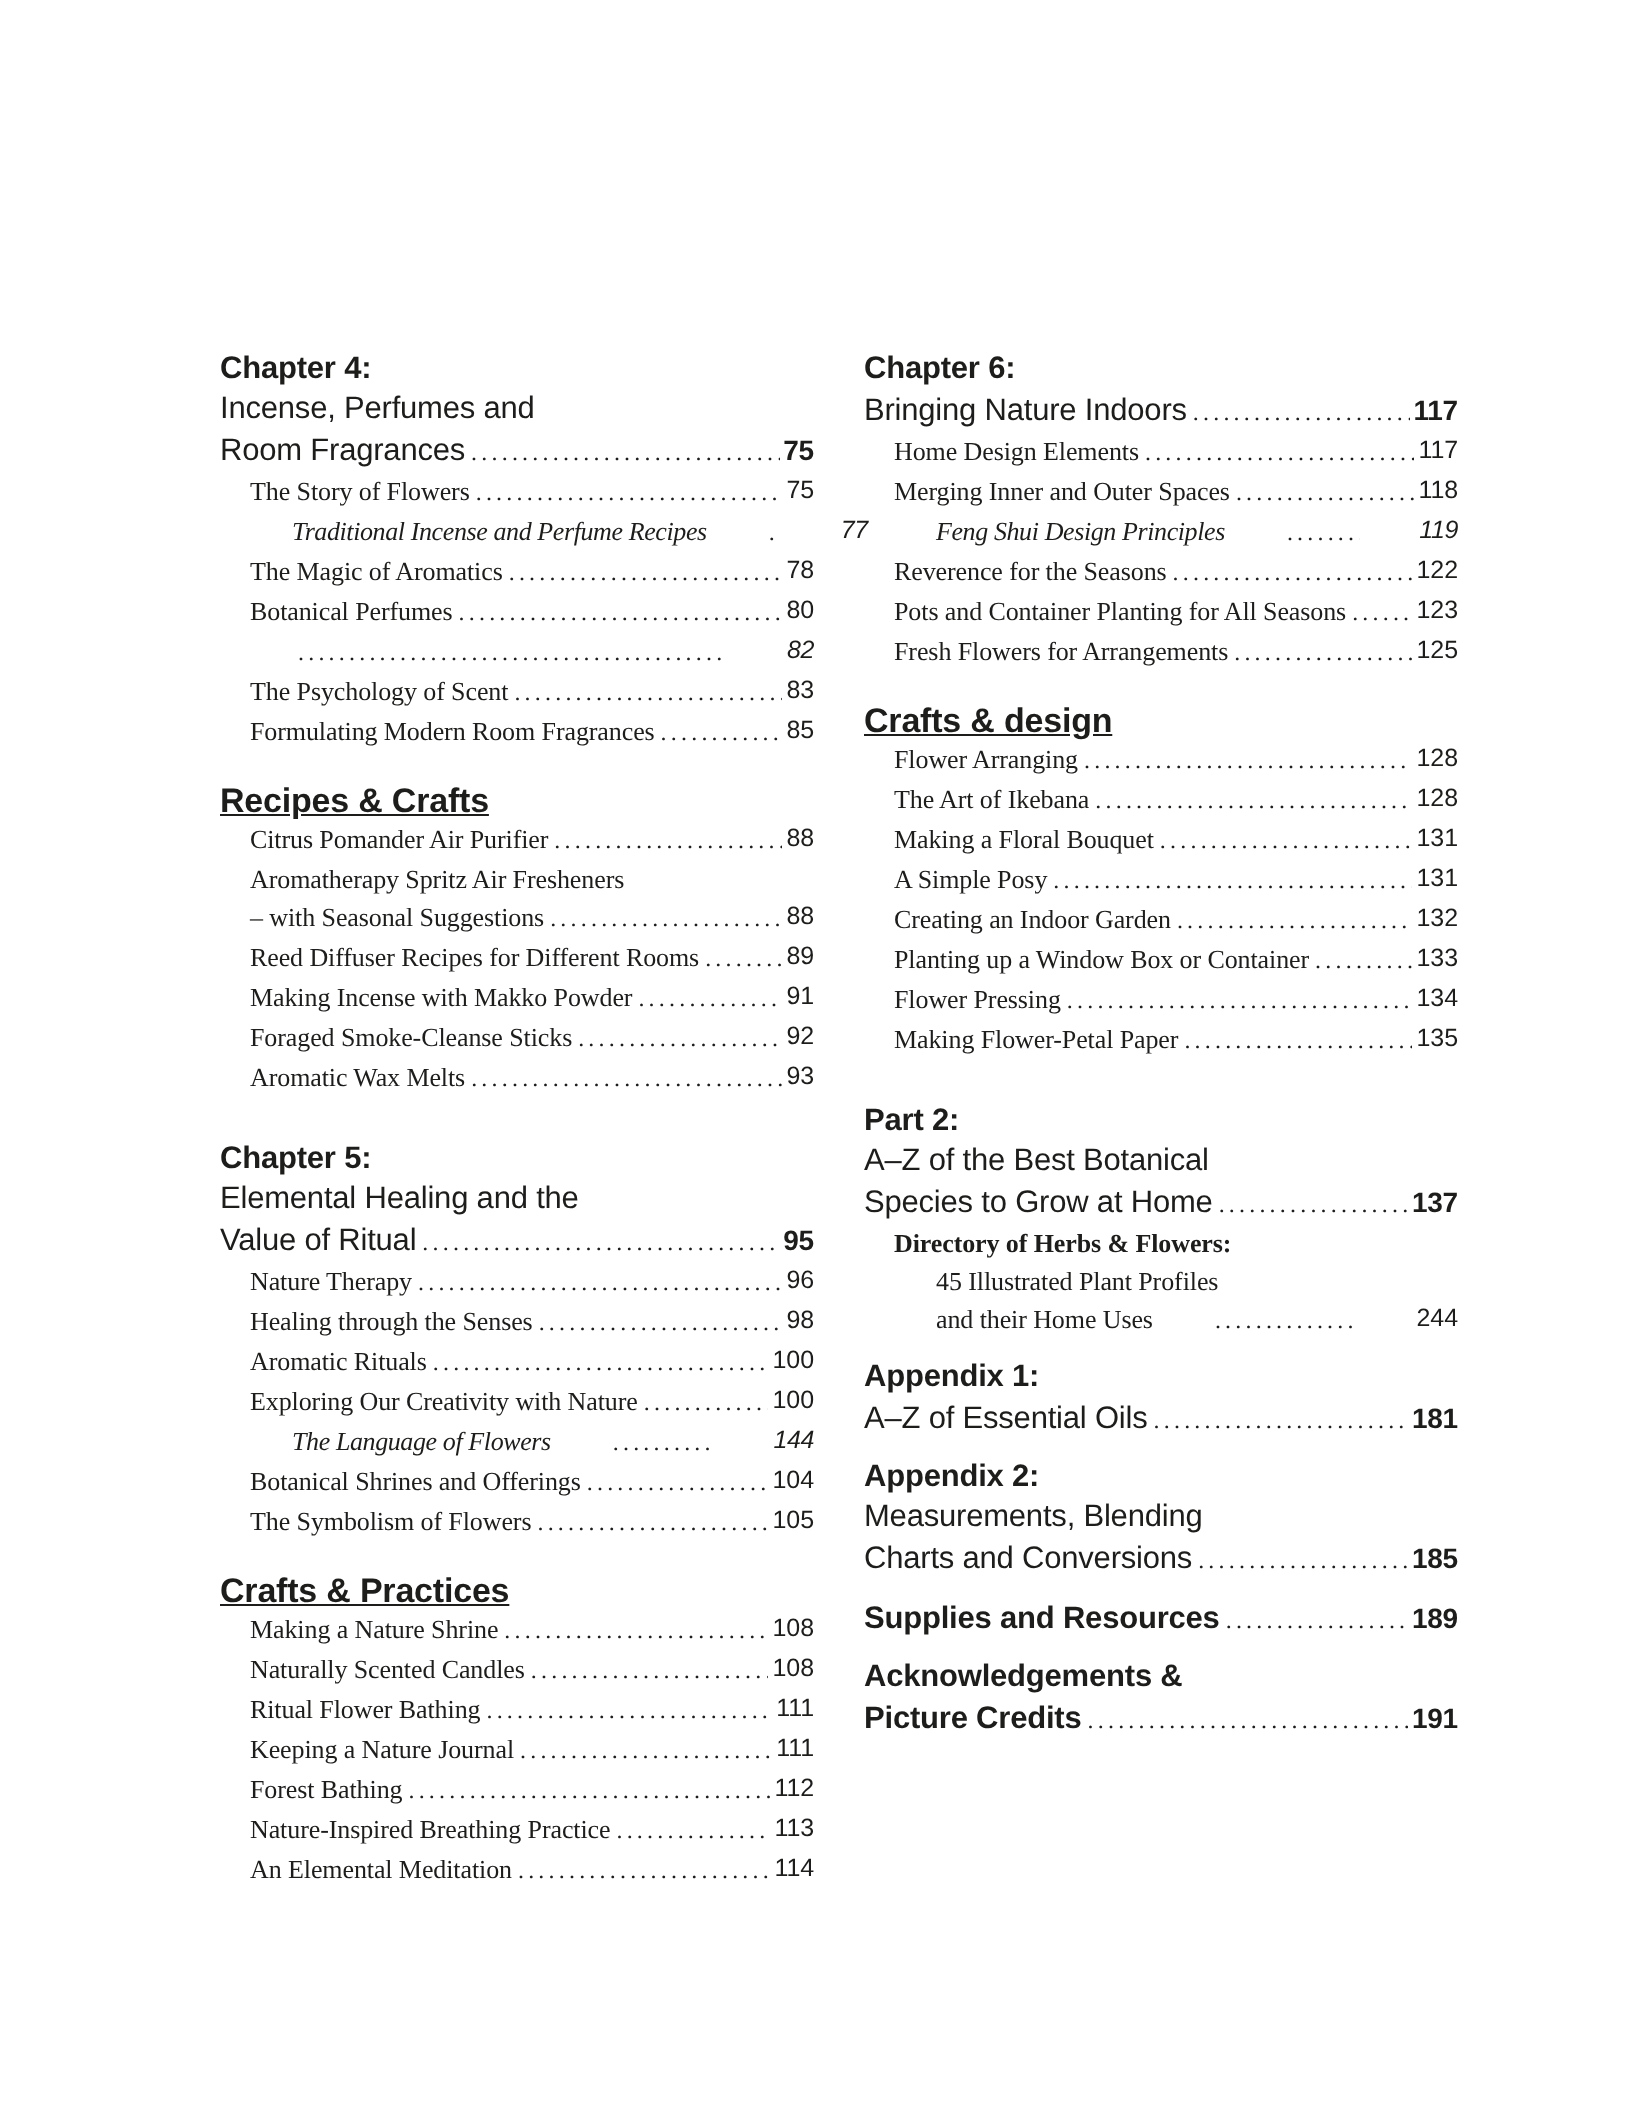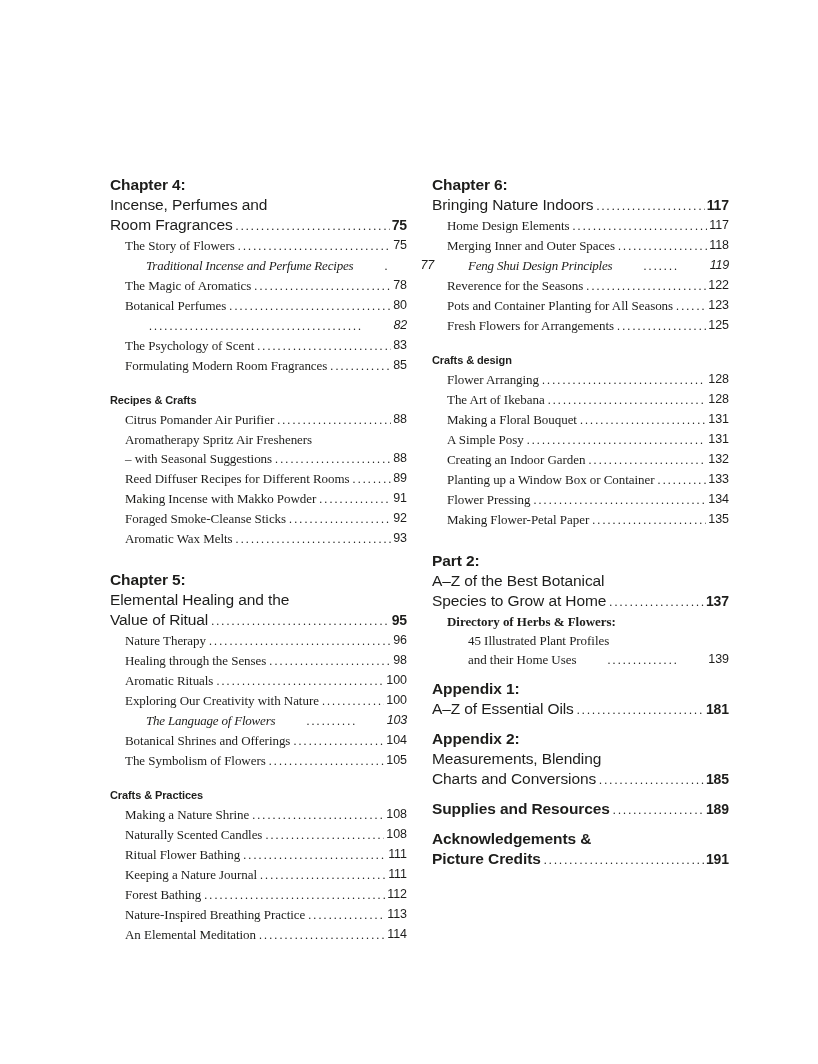--- a/index.html
+++ b/index.html
@@ -31,23 +31,24 @@
     align-items: baseline;
     font-family: "Liberation Sans", sans-serif;
     font-size: 15.5px;
     line-height: 20px;
     font-weight: 400;
     letter-spacing: -0.1px;
     color: #1d1d1b;
   }
   .heading-row.hbold { font-weight: 700; }
   .kind-subhead .heading-row {
-    font-size: 11px;
+    font-size: 17px;
     line-height: 19px;
     font-weight: 700;
+    text-decoration: underline;
   }
 
   .entry-row {
     display: flex;
     align-items: flex-start;
     font-size: 13px;
     line-height: 19px;
     letter-spacing: -0.05px;
   }
   .entry-row .entry-title { white-space: nowrap; flex: 0 0 auto; }
@@ -199,21 +200,21 @@
           <span class="pagenum">100</span>
         </div>
         <div class="entry-row indent-1 style-normal">
           <span class="entry-title">Exploring Our Creativity with Nature</span>
           <span class="dots"></span>
           <span class="pagenum">100</span>
         </div>
         <div class="entry-row indent-2 style-italic">
           <span class="entry-title">The Language of Flowers</span>
           <span class="dots"></span>
-          <span class="pagenum">103</span>
+          <span class="pagenum">144</span>
         </div>
         <div class="entry-row indent-1 style-normal">
           <span class="entry-title">Botanical Shrines and Offerings</span>
           <span class="dots"></span>
           <span class="pagenum">104</span>
         </div>
         <div class="entry-row indent-1 style-normal">
           <span class="entry-title">The Symbolism of Flowers</span>
           <span class="dots"></span>
           <span class="pagenum">105</span>
@@ -360,21 +361,21 @@
         </div>
         <div class="entry-row indent-1 style-bold">
           <span class="entry-title">Directory of Herbs &amp; Flowers:</span>
         </div>
         <div class="entry-row indent-2 style-normal">
           <span class="entry-title">45 Illustrated Plant Profiles</span>
         </div>
         <div class="entry-row indent-2 style-normal">
           <span class="entry-title">and their Home Uses</span>
           <span class="dots"></span>
-          <span class="pagenum">139</span>
+          <span class="pagenum">244</span>
         </div>
       </div>
       <div class="toc-section kind-block">
         <div class="heading-row hbold">
           <span class="htext">Appendix 1:</span>
         </div>
         <div class="heading-row">
           <span class="htext">A–Z of Essential Oils</span>
           <span class="dots"></span>
           <span class="pagenum pbold">181</span>

